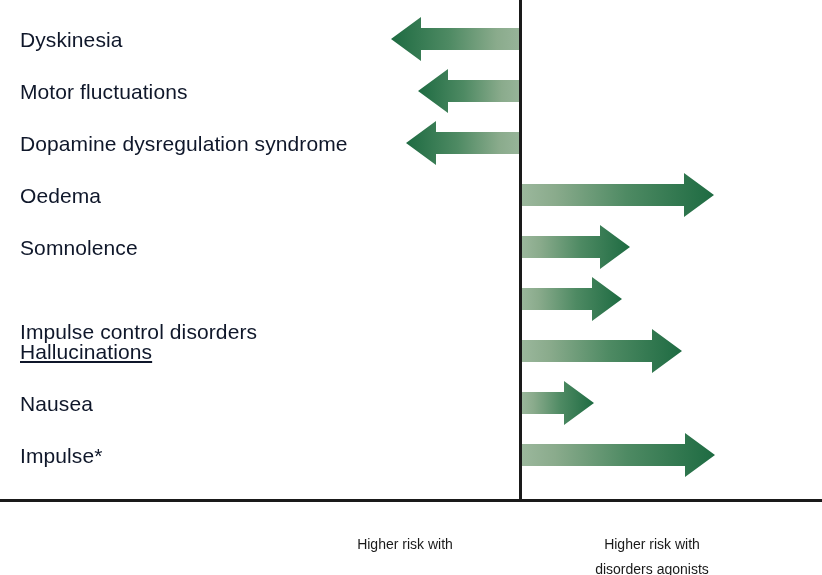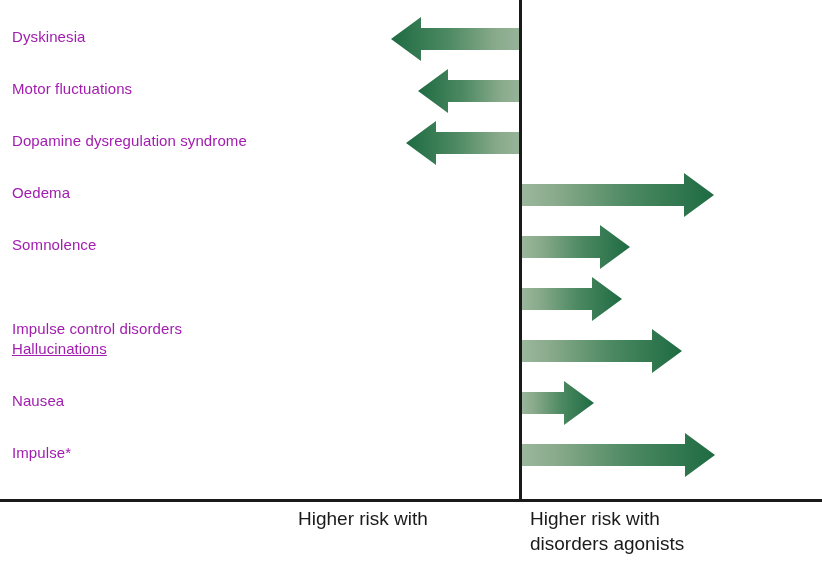--- a/index.html
+++ b/index.html
@@ -21,32 +21,33 @@
   #plot-svg {
     position: absolute;
     left: 0;
     top: 0;
     width: 822px;
     height: 575px;
     display: block;
   }
   .row-label {
     position: absolute;
-    left: 12px;
-    font-size: 15px;
+    left: 20px;
+    font-size: 21px;
     line-height: 1;
-    color: #a21caf;
+    color: #0f172a;
     white-space: nowrap;
     letter-spacing: 0.1px;
   }
   .axis-caption {
     position: absolute;
-    top: 506px;
-    font-size: 19px;
+    top: 532px;
+    font-size: 14px;
     line-height: 25px;
+    text-align: center;
     color: #1a1a1a;
   }
   #caption-left  { left: 298px; width: 214px; }
   #caption-right { left: 530px; width: 244px; }
 </style>
 </head>
 <body>
 
 <div id="figure">
 

